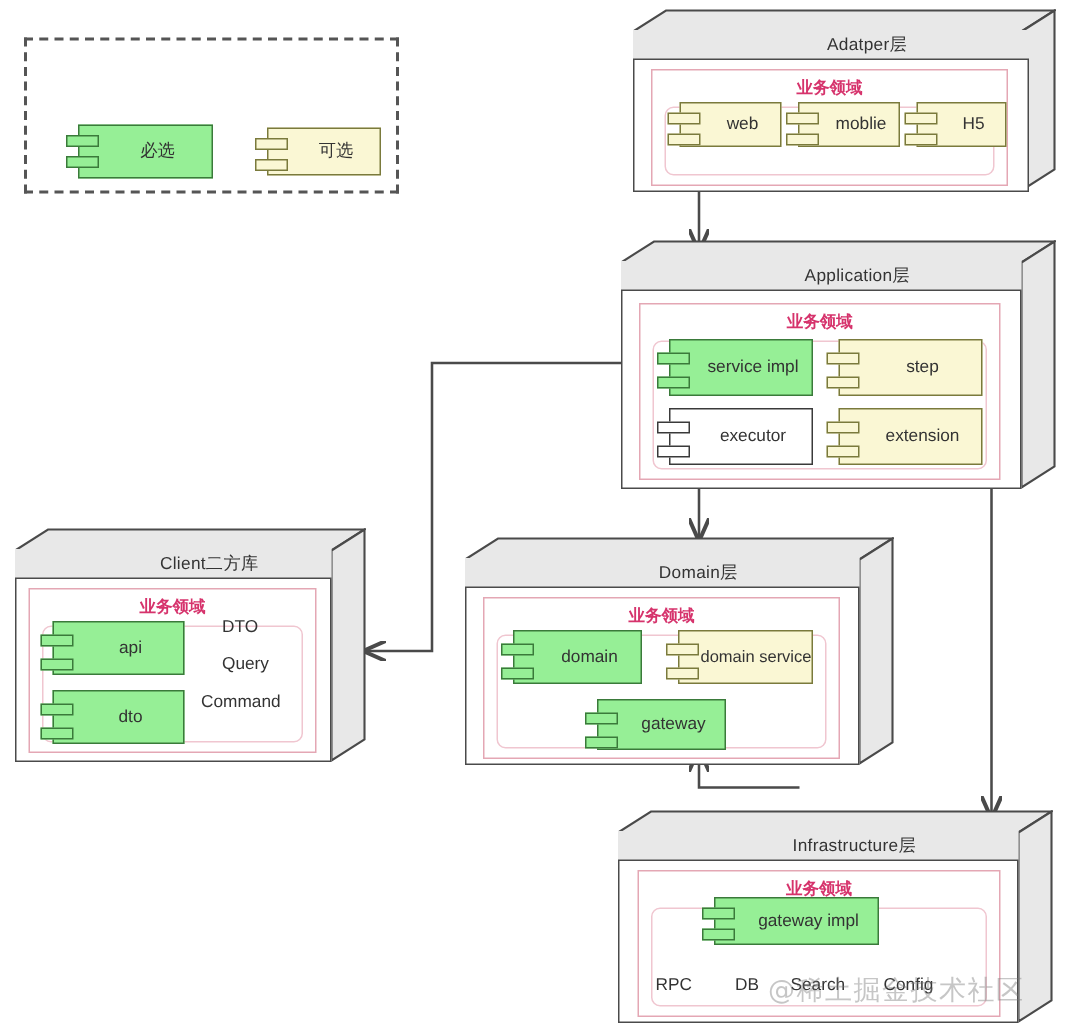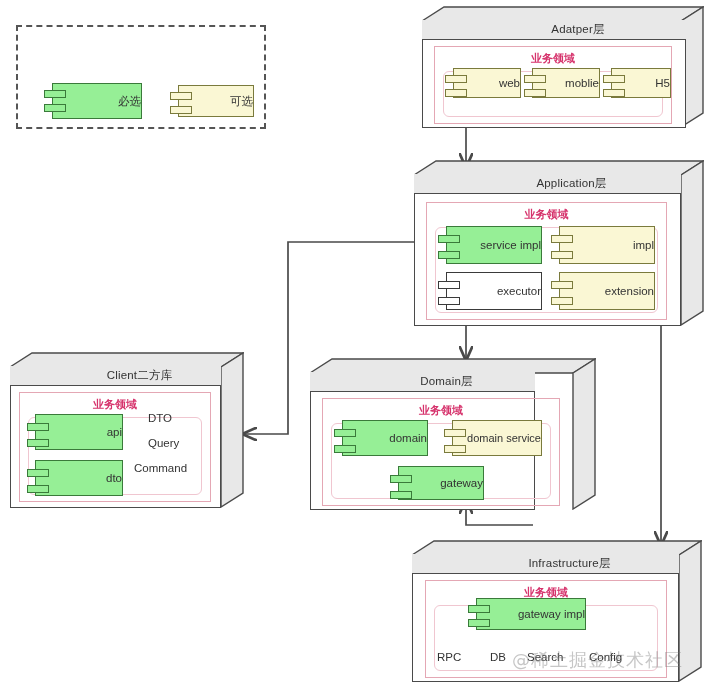--- a/index.html
+++ b/index.html
@@ -35,21 +35,21 @@
     font-size:11px;font-weight:bold;color:#d6336c;
   }
   .pkg .pkg-inner{
     position:absolute;left:8px;right:8px;top:24px;bottom:6px;
     border:1.1px solid #f0c6d0;border-radius:6px;box-sizing:border-box;
   }
 
   
   .comp{
     position:absolute;box-sizing:border-box;
-    display:flex;align-items:center;justify-content:flex-end;
+    display:flex;align-items:center;justify-content:center;
     font-size:11.5px;color:#333;text-align:center;
     border:1.5px solid #444;background:#fff;
   }
   .comp.green{background:#96ef96;border-color:#3a7a3a;}
   .comp.yellow{background:#faf7d4;border-color:#7a7a3c;}
   .comp.plain{background:#ffffff;border-color:#3a3a3a;}
   .comp .lbl{padding-left:16px;line-height:1.1;}
   .comp .tab{
     position:absolute;left:-9px;width:22px;height:8px;
     border:1.5px solid #444;box-sizing:border-box;background:#fff;
@@ -170,21 +170,21 @@
     </div>
 
     <div class="comp green" style="left:32px;top:66px;width:96px;height:38px;">
       <span class="tab t1"></span>
       <span class="tab t2"></span>
       <span class="lbl">service impl</span>
     </div>
     <div class="comp yellow" style="left:145px;top:66px;width:96px;height:38px;">
       <span class="tab t1"></span>
       <span class="tab t2"></span>
-      <span class="lbl">impl</span>
+      <span class="lbl">step</span>
     </div>
     <div class="comp plain" style="left:32px;top:112px;width:96px;height:38px;">
       <span class="tab t1"></span>
       <span class="tab t2"></span>
       <span class="lbl">executor</span>
     </div>
     <div class="comp yellow" style="left:145px;top:112px;width:96px;height:38px;">
       <span class="tab t1"></span>
       <span class="tab t2"></span>
       <span class="lbl">extension</span>
@@ -213,21 +213,21 @@
       <span class="tab t1"></span>
       <span class="tab t2"></span>
       <span class="lbl">dto</span>
     </div>
   </div>
 
   <div class="btext" style="left:148px;top:412px;">DTO</div>
   <div class="btext" style="left:148px;top:437px;">Query</div>
   <div class="btext" style="left:134px;top:462px;">Command</div>
 
-  <div class="box3d" style="left:310px;top:358px;width:248px;height:152px;">
+  <div class="box3d" style="left:310px;top:358px;width:286px;height:152px;">
     <svg class="layer" style="width:286px;height:152px;" viewBox="0 0 286 152">
       <path d="M0,15 L22,1 L285,1 L263,15 Z" fill="#e8e8e8" stroke="#4a4a4a" stroke-width="1.4"></path>
       <path d="M263,15 L285,1 L285,137 L263,151 Z" fill="#e8e8e8" stroke="#4a4a4a" stroke-width="1.4"></path>
     </svg>
     <div class="front" style="right:23px;"></div>
     <div class="caption" style="right:23px;">Domain层</div>
 
     <div class="pkg" style="left:12px;top:40px;width:238px;height:108px;">
       <div class="pkg-title">业务领域</div>
       <div class="pkg-inner"></div>

